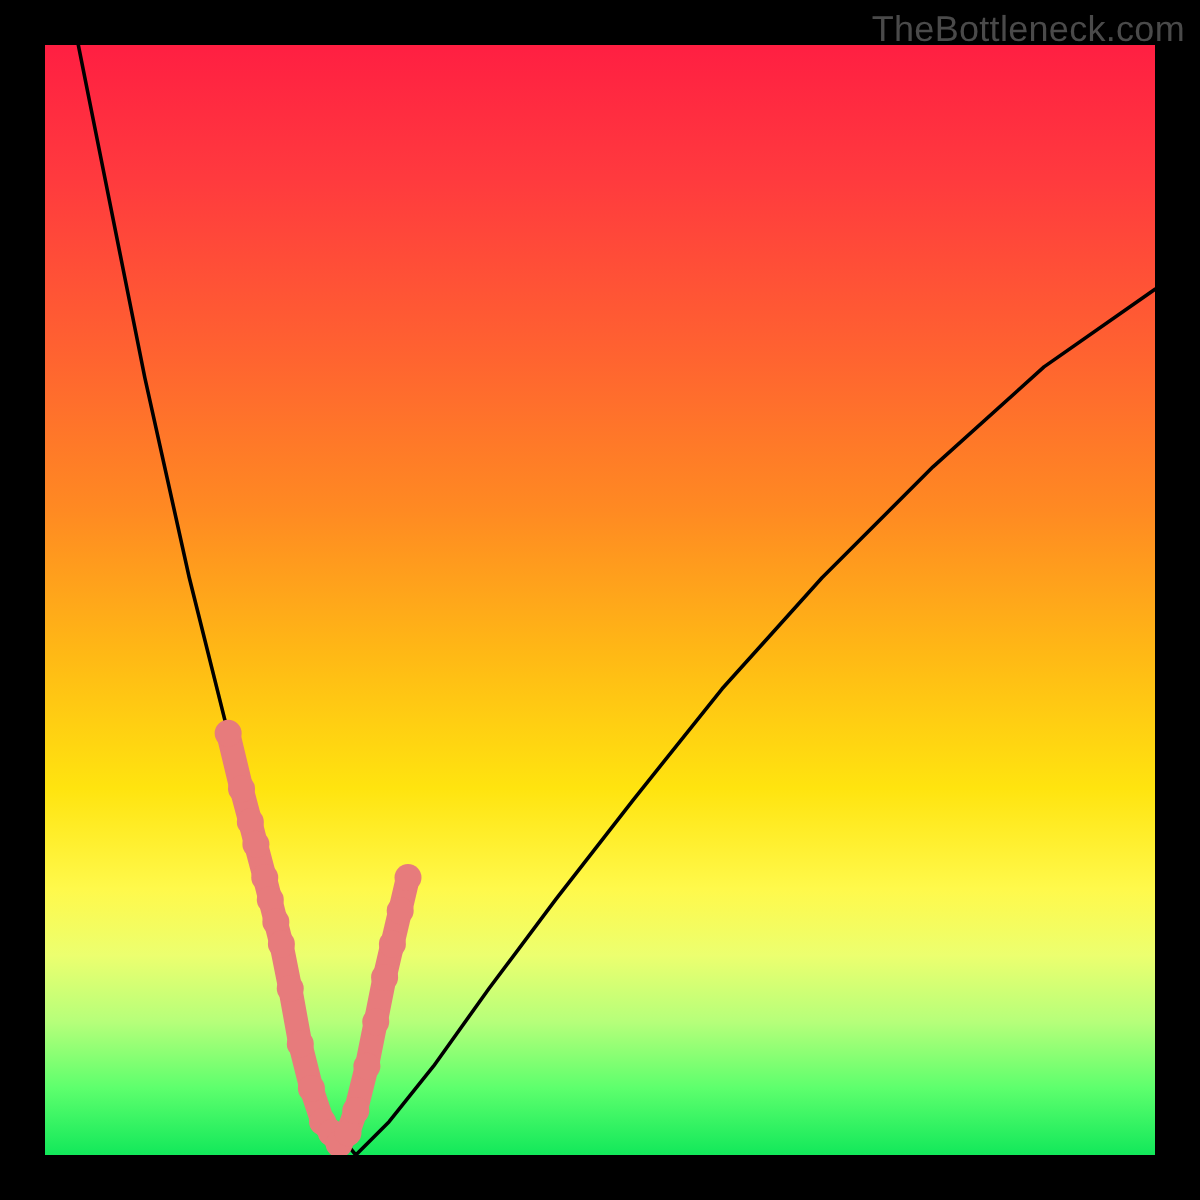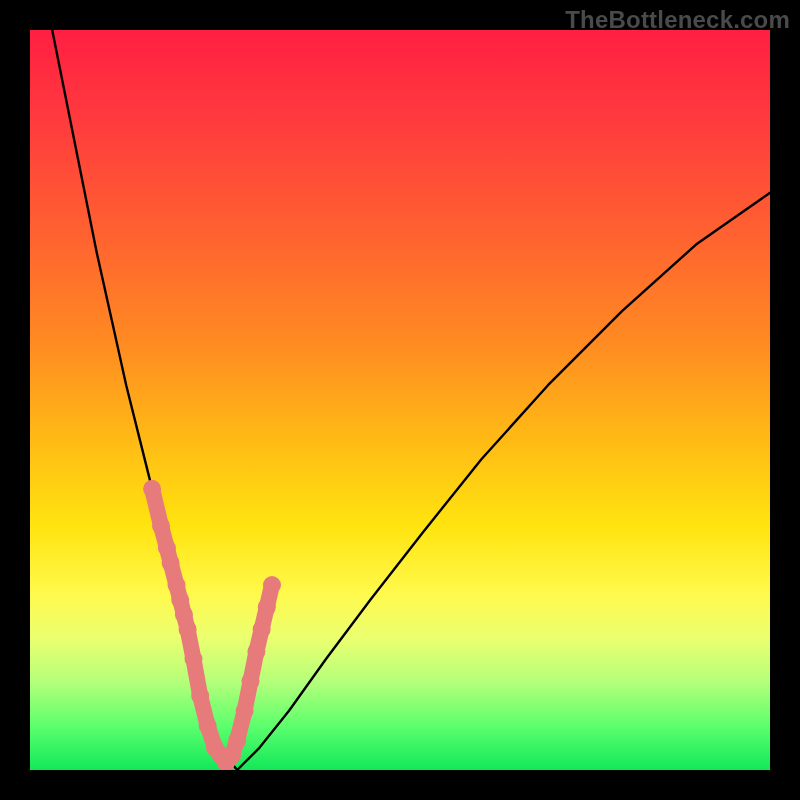--- a/index.html
+++ b/index.html
@@ -40,21 +40,21 @@
       #5dff6d 94%,
       #12e85a 100%
     );
   }
   .watermark {
     position: absolute;
     top: 6px;
     right: 10px;
     color: #4a4a4a;
     font-size: 24px;
-    font-weight: 700;
+    font-weight: 400;
     letter-spacing: 0.2px;
     font-family: Arial, Helvetica, sans-serif;
     user-select: none;
   }
   svg.curve {
     position: absolute;
     left: 0;
     top: 0;
   }
 </style>

